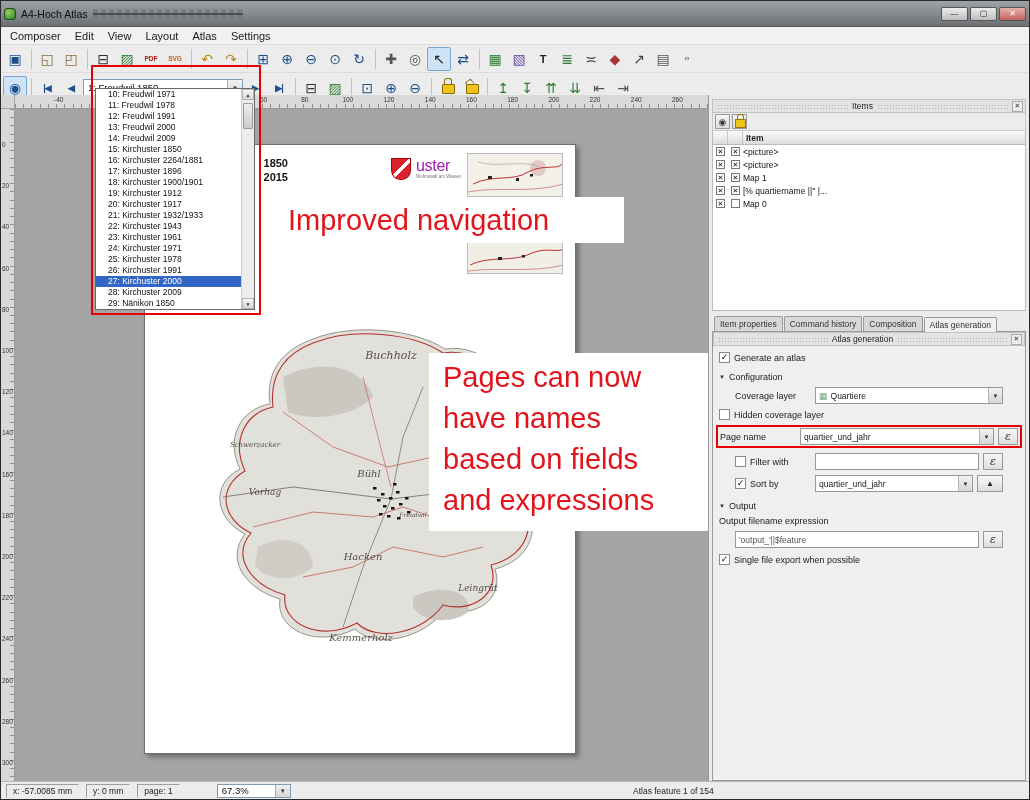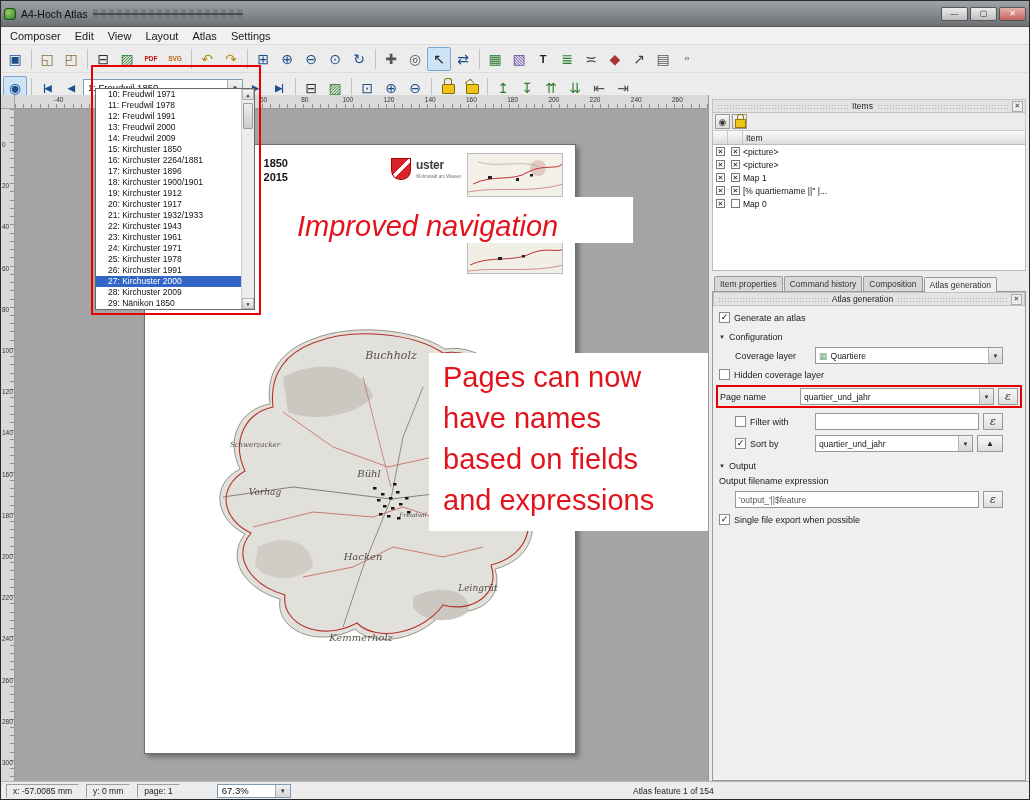--- a/index.html
+++ b/index.html
@@ -91,59 +91,59 @@
   .canvas { position: absolute; left: 14px; top: 14px; right: 0; bottom: 0; background: #a4a4a4; overflow: hidden; }
   .paper { position: absolute; left: 129px; top: 35px; width: 432px; height: 610px; background: #fff;
            border: 1px solid #6e6e6e; box-shadow: 3px 3px 5px rgba(0,0,0,.35); }
 
   
   .years { position: absolute; left: 95px; top: 12px; width: 48px; text-align: right;
            font-size: 11px; font-weight: bold; line-height: 13.5px; color: #141414; }
   .logo { position: absolute; left: 246px; top: 13px; display: flex; gap: 5px; align-items: flex-start; }
   .logo-shield { width: 20px; height: 22px; border: 1px solid #a00; border-radius: 0 0 45% 45%;
            background: linear-gradient(135deg, #d8232a 44%, #fff 44%, #fff 56%, #d8232a 56%); }
-  .logo-name { font-size: 12px; font-weight: bold; color: #404040; line-height: 15px; letter-spacing: -.3px; }
+  .logo-name { font-size: 16px; font-weight: normal; color: #a21caf; line-height: 15px; letter-spacing: -.3px; }
   .logo-tag { font-size: 4.5px; color: #777; margin-top: 1px; }
   .thumb { position: absolute; left: 322px; width: 96px; border: 1px solid #bbb; background: #f5f3ec; overflow: hidden; }
   #thumb1 { top: 8px; height: 44px; }
   #thumb2 { top: 95px; height: 34px; }
   .mainmap { position: absolute; left: 18px; top: 172px; width: 406px; height: 352px; }
   .maplabel { font-family: "DejaVu Serif", serif; font-style: italic; fill: #423e37; text-anchor: middle; opacity: .9; }
 
   .overlay-white { position: absolute; background: #fff; z-index: 5; }
-  #ann-improved { left: 270px; top: 88px; width: 348px; height: 46px; display: flex; align-items: flex-end; padding-left: 12px; font-style: italic; }
+  #ann-improved { left: 261px; top: 88px; width: 348px; height: 46px; display: flex; align-items: center; padding-left: 12px; }
   .redtext { color: #e3131b; font-size: 29px; white-space: nowrap; }
   #ann-pages { left: 414px; top: 244px; width: 292px; height: 178px; padding: 4px 0 0 14px; }
   #ann-pages .line { font-size: 29px; color: #e3131b; line-height: 41px; white-space: nowrap; }
 
   
   .right-panel { flex: 1; min-width: 0; background: #ebebeb; border-left: 1px solid #9a9a9a;
                  display: flex; flex-direction: column; padding: 4px 3px 0 3px; }
   .panel-title { height: 14px; display: flex; align-items: center; background: #e3e3e3;
                  border: 1px solid #c2c2c2; font-size: 8.5px; color: #222; flex: none; }
   .panel-title .grip { flex: 1; height: 5px; margin: 0 4px;
                  background-image: radial-gradient(#ababab 35%, transparent 36%); background-size: 3px 3px; }
   .panel-close { width: 11px; height: 11px; margin-right: 2px; border: 1px solid #aaa; background: #eee;
                  display: flex; align-items: center; justify-content: center; flex: none; }
   .panel-close::after { content: "✕"; font-size: 7px; color: #333; }
 
-  .items-wrap { height: 172px; display: flex; flex-direction: column; flex: none; }
+  .items-wrap { height: 212px; display: flex; flex-direction: column; flex: none; }
   .items-toolbar { height: 18px; background: #ececec; border: 1px solid #c9c9c9; border-top: none;
                    display: flex; align-items: center; gap: 2px; padding: 1px 2px; }
   .small-btn { width: 15px; height: 15px; border: 1px solid #999; background: linear-gradient(#f6f6f6,#ddd);
                display: flex; align-items: center; justify-content: center; font-size: 9px; color: #333; }
   .small-btn.lockbtn .glyph { position: relative; width: 9px; height: 8px; }
   .small-btn.lockbtn .glyph::before { content: ""; position: absolute; left: 2px; top: -4px; width: 5px; height: 5px;
                border: 1.5px solid #9a7b00; border-bottom: none; border-radius: 3px 3px 0 0; }
   .small-btn.lockbtn .glyph::after { content: ""; position: absolute; left: 0; top: 1px; width: 9px; height: 7px;
                background: #f0c419; border: 1px solid #9a7b00; }
   .items-header { height: 14px; display: flex; align-items: center; font-size: 8.5px; color: #222;
                   background: linear-gradient(#fcfcfc,#dcdcdc); border: 1px solid #bbb; border-top: none; }
   .items-header .c { width: 15px; height: 100%; border-right: 1px solid #c6c6c6; }
-  .items-header .lab { flex: 1; padding-left: 3px; }
+  .items-header .lab { flex: 1; padding-left: 3px; font-weight: bold; }
   .items-list { flex: 1; background: #fff; border: 1px solid #bbb; border-top: none; overflow: hidden; }
   .item-row { height: 13px; display: flex; align-items: center; font-size: 8.5px; color: #111; }
   .item-row .cc { width: 15px; flex: none; display: flex; justify-content: center; }
   .xbox { width: 9px; height: 9px; border: 1px solid #777; background: #fff;
           font-size: 7px; line-height: 7px; text-align: center; color: #111; }
   .item-row .lab { flex: 1; white-space: nowrap; overflow: hidden; }
 
   .tabbar { display: flex; gap: 1px; margin-top: 5px; padding-left: 2px; font-size: 8.5px;
             border-bottom: 1px solid #9a9a9a; flex: none; }
   .tab { padding: 2px 5px 1px; background: #d8d8d8; border: 1px solid #9a9a9a; border-bottom: none;

